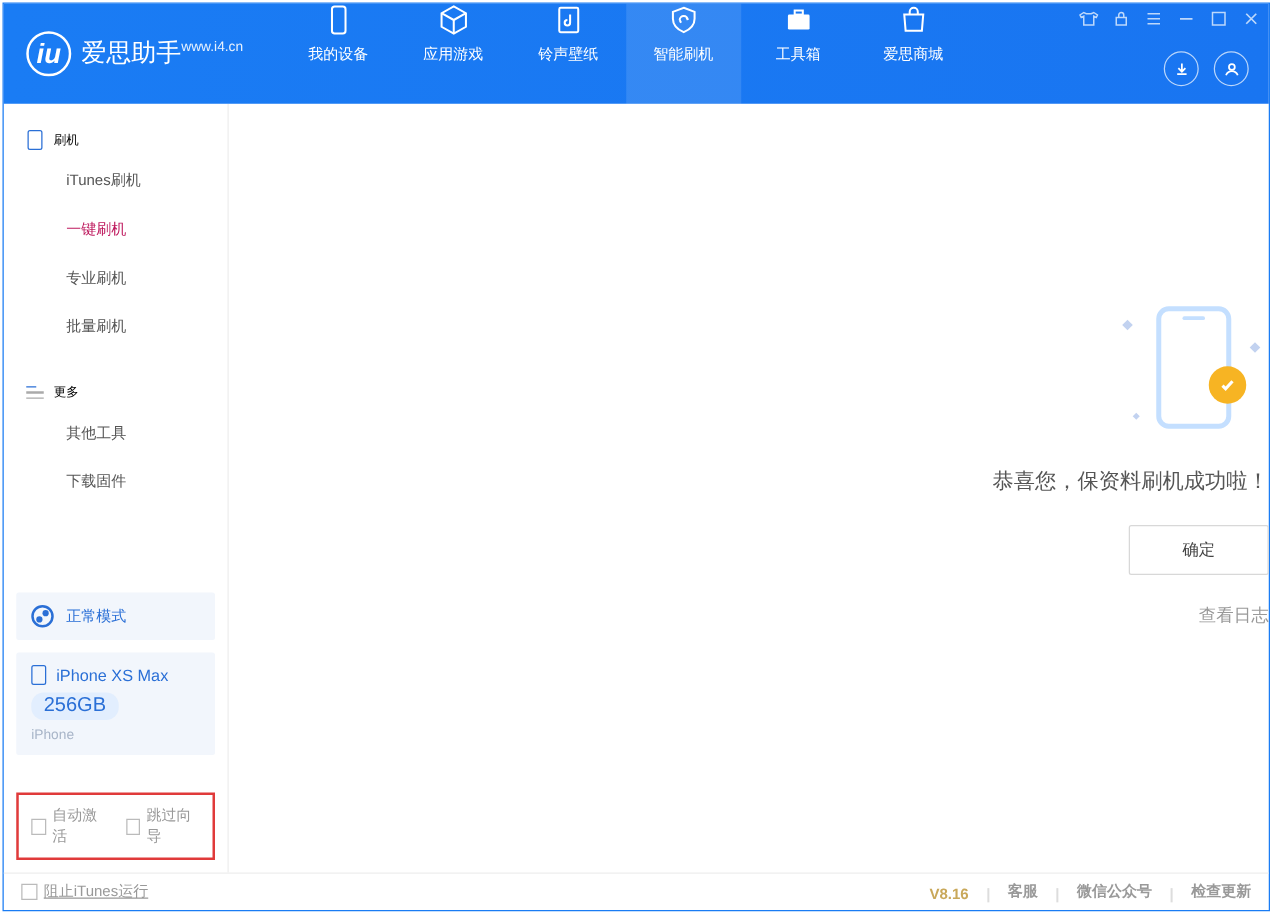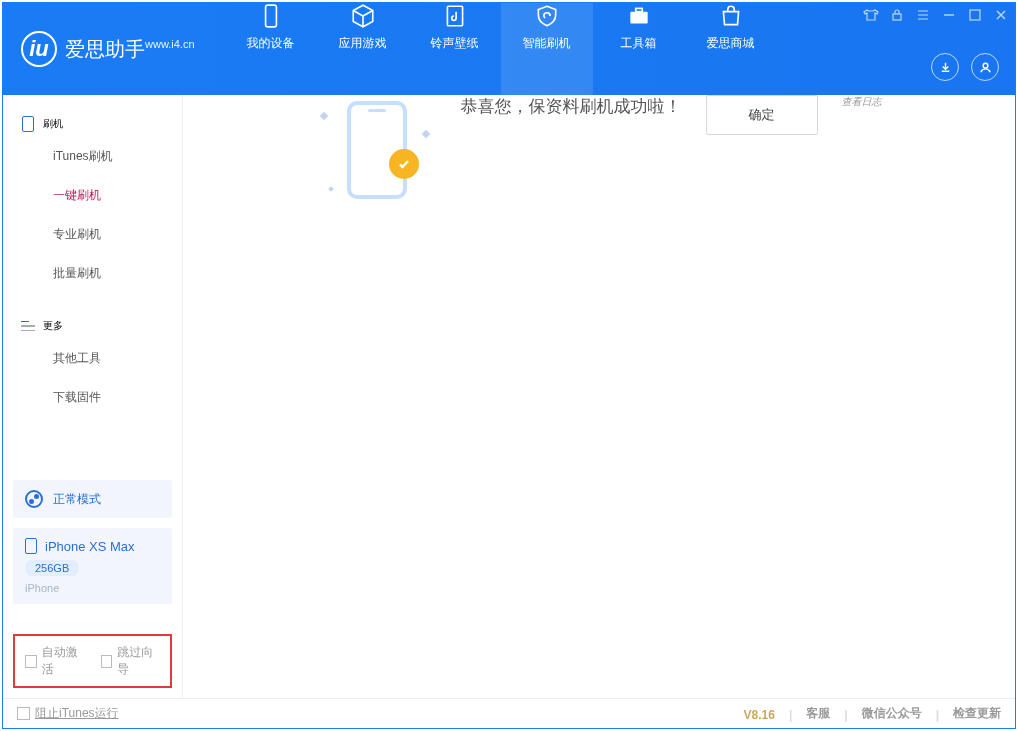--- a/index.html
+++ b/index.html
@@ -1,19 +1,19 @@
 <!DOCTYPE html>
 <html><head>
 <meta charset="utf-8">
 <style>
 * { margin: 0; padding: 0; box-sizing: border-box; font-family: "Microsoft YaHei", -apple-system, sans-serif; }
 body { background: #fff; width: 1018px; height: 731px; overflow: hidden; }
 .app { width: 1014px; height: 727px; border: 1px solid #1a7cf4; margin: 2px; display: flex; flex-direction: column; background: #fff; }
 
-.header { height: 92px; background: linear-gradient(to right, #1a7cf4, #1975f1); display: flex; align-items: center; color: #fff; position: relative; }
+.header { height: 80px; background: linear-gradient(to right, #1a7cf4, #1975f1); display: flex; align-items: center; color: #fff; position: relative; }
 .logo-area { display: flex; align-items: center; padding: 0 18px; }
 .logo-icon { width: 36px; height: 36px; border: 2.5px solid #fff; border-radius: 50%; display: flex; align-items: center; justify-content: center; font-weight: bold; font-size: 22px; font-style: italic; margin-right: 8px; }
 .logo-text { display: flex; flex-direction: row; line-height: 1.1; }
 .logo-main { font-size: 20px; font-weight: 500; }
 .logo-sub { font-size: 11px; opacity: 0.9; }
 
 .nav-tabs { display: flex; height: 100%; margin-left: 12px; }
 .nav-tab { width: 92px; display: flex; flex-direction: column; align-items: center; justify-content: flex-start; cursor: pointer; font-size: 12px; gap: 6px; }
 .nav-tab.active { background: rgba(255,255,255,0.12); }
 .nav-tab-icon { width: 26px; height: 26px; display: flex; align-items: center; justify-content: center; }
@@ -37,39 +37,39 @@
 
 .device-panel { margin: 8px 10px; }
 .status-card { background: #f2f6fc; border-radius: 2px; padding: 10px 12px; display: flex; align-items: center; gap: 10px; font-size: 12px; color: #2a6fd6; margin-bottom: 10px; }
 .status-icon { width: 18px; height: 18px; border: 2px solid #2a6fd6; border-radius: 50%; position: relative; }
 .status-icon:before, .status-icon:after { content: ''; position: absolute; width: 5px; height: 5px; border-radius: 50%; background: #2a6fd6; }
 .status-icon:before { top: 2px; left: 7px; }
 .status-icon:after { bottom: 2px; right: 7px; }
 .device-card { background: #f2f6fc; border-radius: 2px; padding: 10px 12px; display: flex; flex-direction: column; gap: 6px; }
 .dev-row { display: flex; align-items: center; gap: 8px; }
 .dev-name { font-size: 13px; color: #2a6fd6; font-weight: 500; }
-.dev-badge { background: #e2eefe; color: #2a6fd6; border-radius: 10px; padding: 2px 10px; font-size: 11px; width: fit-content; }
+.dev-badge { background: #e2eefe; color: #2a6fd6; border-radius: 10px; padding: 2px 10px; font-size: 16px; width: fit-content; }
 .dev-sub { font-size: 11px; color: #a8b5c8; }
 
 .checkbox-strip { margin: 22px 10px 10px 10px; border: 2px solid #e03a3a; padding: 8px 10px; display: flex; gap: 16px; align-items: flex-end; }
 .cb-item { display: flex; align-items: center; gap: 5px; font-size: 12px; color: #999; cursor: pointer; }
 .cb-box { width: 13px; height: 13px; border: 1px solid #bbb; display: inline-block; }
 
-.main-content { flex: 1; display: flex; align-items: flex-start; justify-content: center; gap: 24px; padding-bottom: 40px; }
+.main-content { flex: 1; display: flex; flex-direction: column; align-items: flex-end; justify-content: center; gap: 24px; padding-bottom: 40px; }
 .hero-illus { width: 120px; height: 110px; position: relative; display: flex; align-items: center; justify-content: center; }
 .phone-shape { width: 60px; height: 98px; border: 4px solid #c4dfff; border-radius: 10px; position: relative; background: #fff; }
 .phone-shape:before { content:''; position:absolute; top:4px; left:50%; transform:translateX(-50%); width:18px; height:3px; border-radius:2px; background:#c4dfff; }
 .check-badge { position: absolute; right: 18px; bottom: 26px; width: 30px; height: 30px; background: #f7b423; border-radius: 50%; display: flex; align-items: center; justify-content: center; color: #fff; }
 .spark { position: absolute; width: 6px; height: 6px; background: #c2d2f0; transform: rotate(45deg); }
 .spark.s1 { top: 18px; left: 4px; }
 .spark.s2 { top: 36px; right: 8px; }
 .spark.s3 { bottom: 14px; left: 12px; width:4px; height:4px; }
 .hero-title { font-size: 17px; color: #555; font-weight: 500; }
 .confirm-btn { border: 1px solid #d8d8d8; background: #fff; padding: 10px 42px; font-size: 13px; color: #444; cursor: pointer; border-radius: 2px; }
-.view-log { font-size: 10px; color: #999; cursor: pointer; font-style: italic; }
+.view-log { font-size: 14px; color: #999; cursor: pointer; }
 
 .footer { height: 30px; border-top: 1px solid #eee; display: flex; align-items: center; padding: 0 14px; font-size: 12px; color: #999; justify-content: space-between; }
 .foot-left { display: flex; align-items: center; gap: 6px; text-decoration: underline; }
 .foot-right { display: flex; align-items: flex-end; gap: 14px; font-weight: bold; }
 .foot-divider { color: #ddd; }
 .ver { color: #c9a85a; }
 .foot-link { cursor: pointer; }
 
 .phone-ico { width: 12px; height: 16px; border: 1.5px solid #2a6fd6; border-radius: 2px; position: relative; }
 .hamb { width: 14px; display: flex; flex-direction: column; gap: 3px; }

